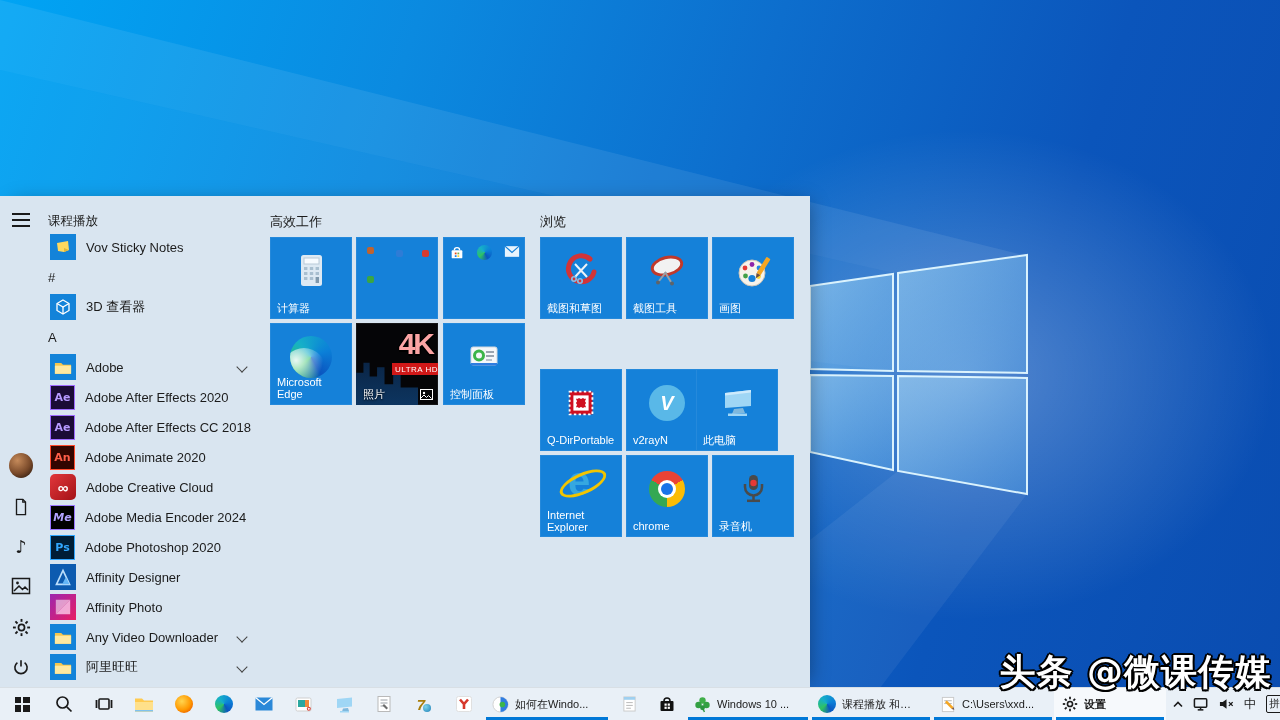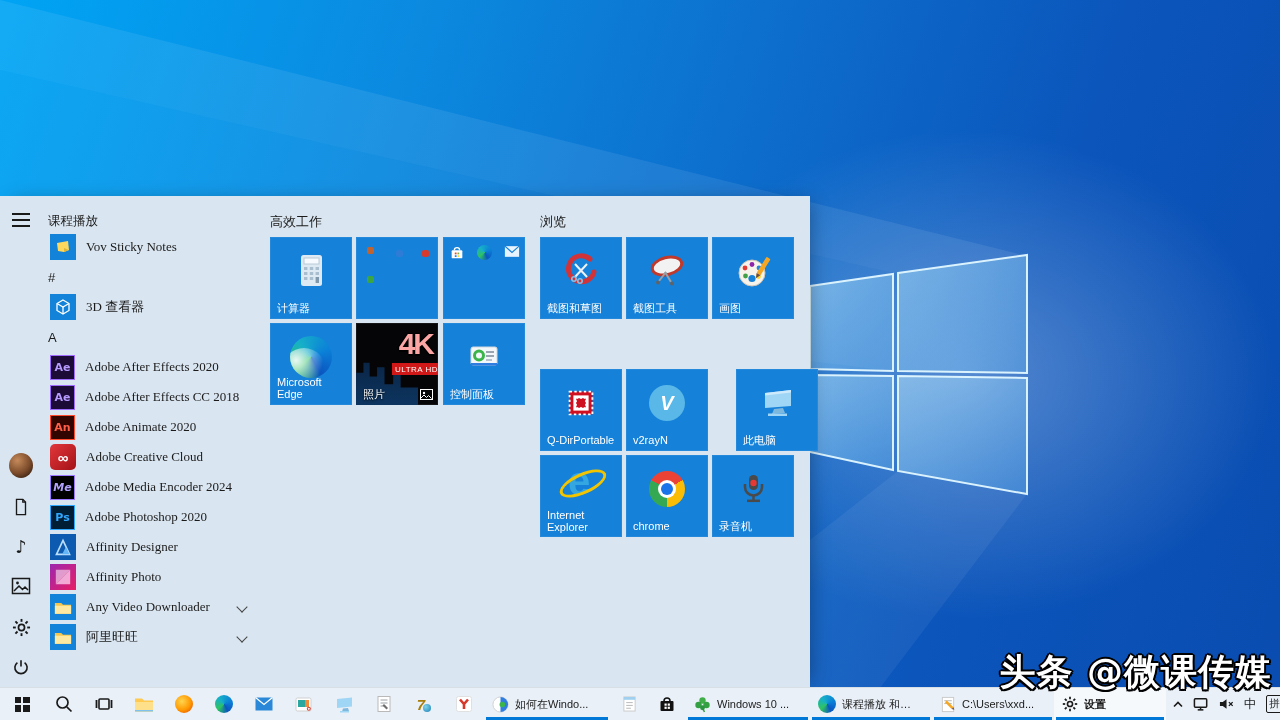--- a/index.html
+++ b/index.html
@@ -15,21 +15,21 @@
   .rail{position:absolute;left:0;top:0;width:48px;height:100%;}
   .rail-btn{position:absolute;left:9px;width:24px;height:24px;display:flex;align-items:center;justify-content:center;cursor:pointer;}
   .hamburger i{display:block;width:18px;height:2px;background:#1a1a1a;box-shadow:0 6px 0 #1a1a1a,0 -6px 0 #1a1a1a;}
   .avatar{width:25px;height:25px;border-radius:50%;
     background:radial-gradient(circle at 35% 30%,#c58a5a,#7a4a2a 55%,#2e1a0e 90%);}
   .note-glyph{font-size:18px;line-height:18px;color:#1a1a1a;font-family:"DejaVu Sans",sans-serif;}
   .app-list{position:absolute;left:48px;top:14px;width:208px;}
   .list-hd{height:22px;display:flex;align-items:center;font-size:12.5px;}
   .sec-hd{height:30px;display:flex;align-items:center;font-size:13px;}
   .app-row{height:30px;display:flex;align-items:center;gap:10px;padding-left:2px;cursor:pointer;}
-  .app-row .al{font-size:13px;white-space:nowrap;font-family:Liberation Serif, serif;}
+  .app-row .al{font-size:13px;white-space:nowrap;}
   .chev{width:7px;height:7px;border-right:1.5px solid #444;border-bottom:1.5px solid #444;
     transform:rotate(45deg);margin-left:auto;margin-right:10px;flex:none;}
   .bp{width:26px;height:26px;background:#1383d9;display:flex;align-items:center;justify-content:center;flex:none;}
   .code-tile{width:23px;height:23px;border:1.5px solid;display:flex;align-items:center;justify-content:center;
     font-weight:700;font-size:11px;font-family:"DejaVu Sans",sans-serif;flex:none;}
   .ic-ae{background:#1b0b36;border-color:#9e6bff;color:#b79aff;}
   .ic-an{background:#330500;border-color:#ff4a2d;color:#ff5e49;}
   .ic-me{background:#000000;border-color:#9a77ff;color:#b2a3ff;font-style:italic;}
   .ic-ps{background:#001e36;border-color:#31a8ff;color:#31a8ff;}
   .ic-cc{width:26px;height:26px;border-radius:5px;background:linear-gradient(135deg,#e2373b,#a31217);
@@ -193,20 +193,30 @@
             <polyline points="2,4.5 8,8 14,4.5" fill="none" stroke="#fff" stroke-width="1.3"></polyline>
             <line x1="8" y1="8" x2="8" y2="15" stroke="#fff" stroke-width="1.3"></line>
           </svg>
       </span>
       <span class="al">3D 查看器</span>
     </div>
 
     <div class="sec-hd">A</div>
 
     <div class="app-row">
+      <span class="bp">
+        <svg width="18" height="15" viewBox="0 0 20 16">
+            <path d="M1,3 h7 l2,2 h9 v10 h-18 z" fill="#f5c64e"></path>
+            <path d="M1,6 h18 v9 h-18 z" fill="#ffe9a0"></path>
+          </svg>
+      </span>
+      <span class="al">Adobe</span>
+      <span class="chev"></span>
+    </div>
+    <div class="app-row">
       <span class="code-tile ic-ae">Ae</span>
       <span class="al">Adobe After Effects 2020</span>
     </div>
     <div class="app-row">
       <span class="code-tile ic-ae">Ae</span>
       <span class="al">Adobe After Effects CC 2018</span>
     </div>
     <div class="app-row">
       <span class="code-tile ic-an">An</span>
       <span class="al">Adobe Animate 2020</span>
@@ -403,21 +413,21 @@
           </svg>
       </div>
       <div class="t-label">Q-DirPortable</div>
     </div>
     <div class="tile" style="left:366px;top:173px">
       <div class="t-icon">
         <span class="v2circle">V</span>
       </div>
       <div class="t-label">v2rayN</div>
     </div>
-    <div class="tile" style="left:476px;top:173px">
+    <div class="tile" style="left:436px;top:173px">
       <div class="t-icon">
         <svg width="40" height="40" viewBox="0 0 40 40">
             <polygon points="8,10 34,7 34,23 8,25" fill="#9fd6f5"></polygon>
             <polygon points="8,10 34,7 34,9.5 8,12.5" fill="#cdeafc"></polygon>
             <polygon points="17,26 26,25 28,30 15,31" fill="#7fb8dd"></polygon>
             <rect x="11" y="30.5" width="19" height="2.5" fill="#9fd6f5"></rect>
           </svg>
       </div>
       <div class="t-label">此电脑</div>
     </div>

